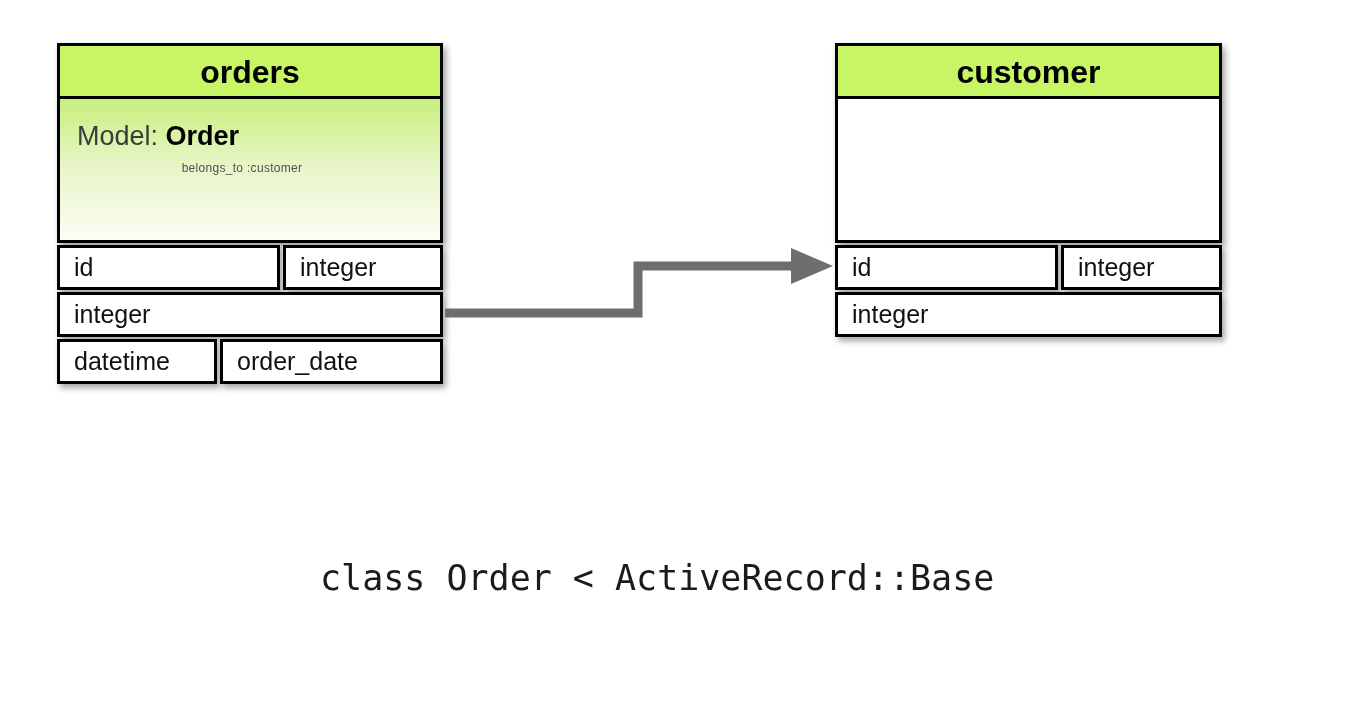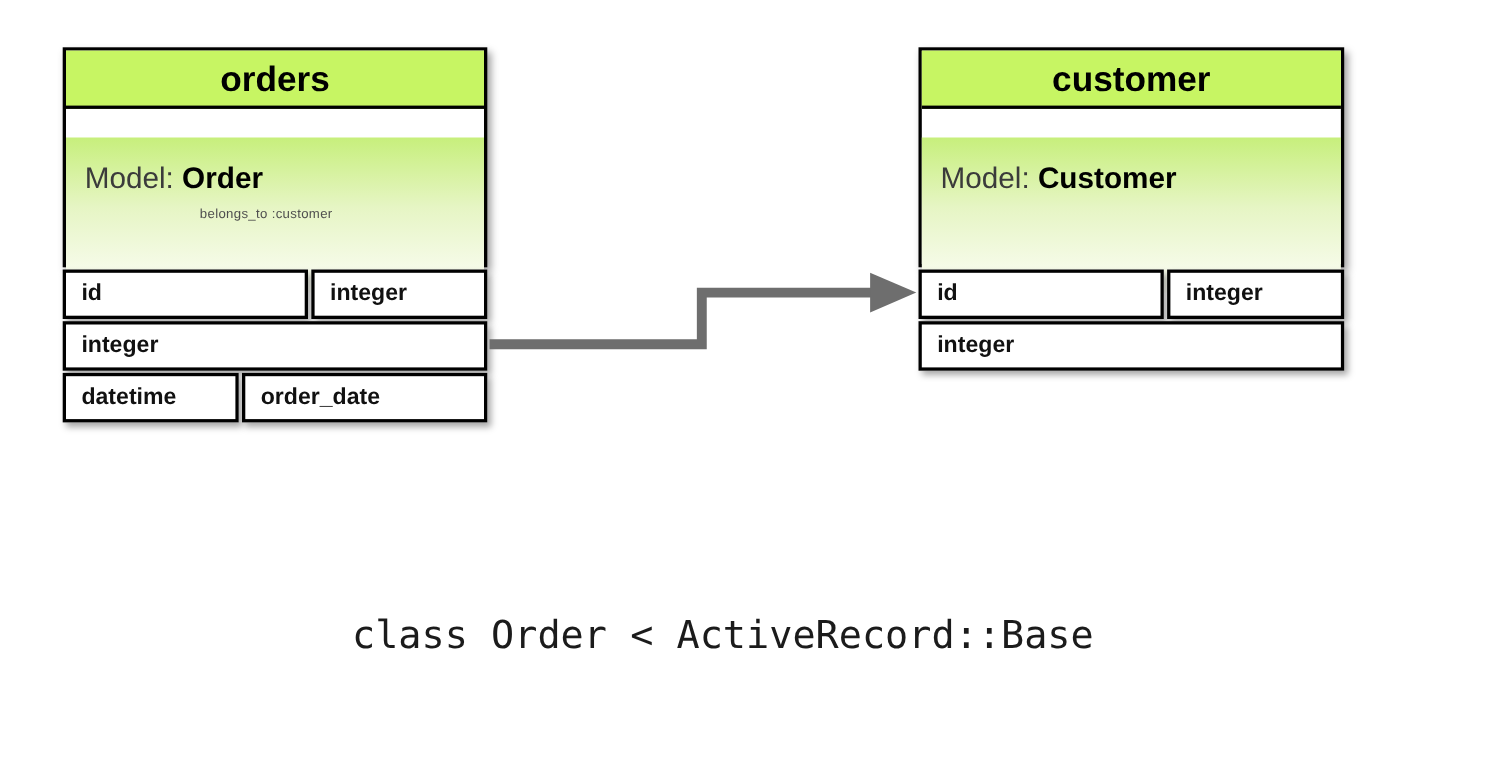--- a/index.html
+++ b/index.html
@@ -38,21 +38,20 @@
     font-size: 32px;
     line-height: 53px;
     color: #000;
     box-sizing: border-box;
   }
   .tbl-model {
     height: 141px;
     box-sizing: border-box;
     background: linear-gradient(180deg, #c7ef7c 0%, #e6f5c4 45%, #fcfdf7 100%);
     padding: 22px 33px 0 17px;
-    margin-top: 26px;
   }
   .model-line {
     font-size: 27px;
     color: #3b3b3b;
     white-space: pre;
   }
   .model-name {
     font-weight: bold;
     color: #000;
   }
@@ -72,27 +71,26 @@
   .tbl-row {
     display: flex;
     gap: 3px;
     margin-bottom: 2px;
     height: 45px;
   }
   .cell {
     box-sizing: border-box;
     border: 3px solid #000;
     background: #fff;
-    font-size: 21px;
+    font-size: 25px;
     line-height: 38px;
     padding-left: 14px;
     color: #111;
     overflow: hidden;
     box-shadow: 3px 4px 6px rgba(0,0,0,0.35);
-    font-weight: bold;
   }
   .cell.col-name { width: 223px; }
   .cell.col-type { flex: 1; }
 
   .rel-arrow {
     position: absolute;
     left: 443px;
     top: 240px;
     width: 395px;
     height: 90px;
@@ -133,23 +131,20 @@
       <div class="tbl-row">
         <div class="cell col-type">datetime</div>
         <div class="cell col-name">order_date</div>
       </div>
     </div>
   </div>
 
   <div class="db-table customers">
     <div class="tbl-top">
       <div class="tbl-header">customer</div>
-      <div class="tbl-model">
-        <div class="model-line"><span>Model: </span><span class="model-name">Customer</span></div>
-      </div>
     </div>
     <div class="tbl-rows">
       <div class="tbl-row">
         <div class="cell col-name">id</div>
         <div class="cell col-type">integer</div>
       </div>
       <div class="tbl-row">
         <div class="cell col-type">integer</div>
       </div>
     </div>

